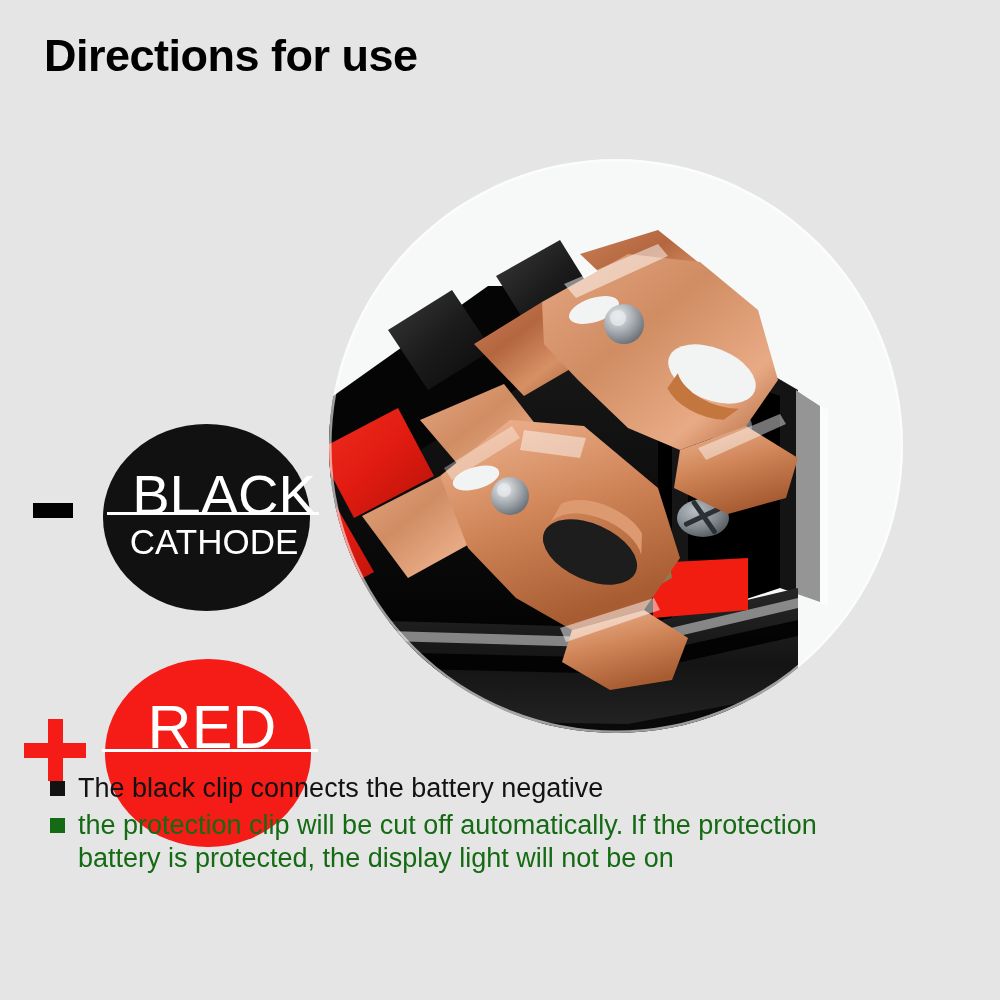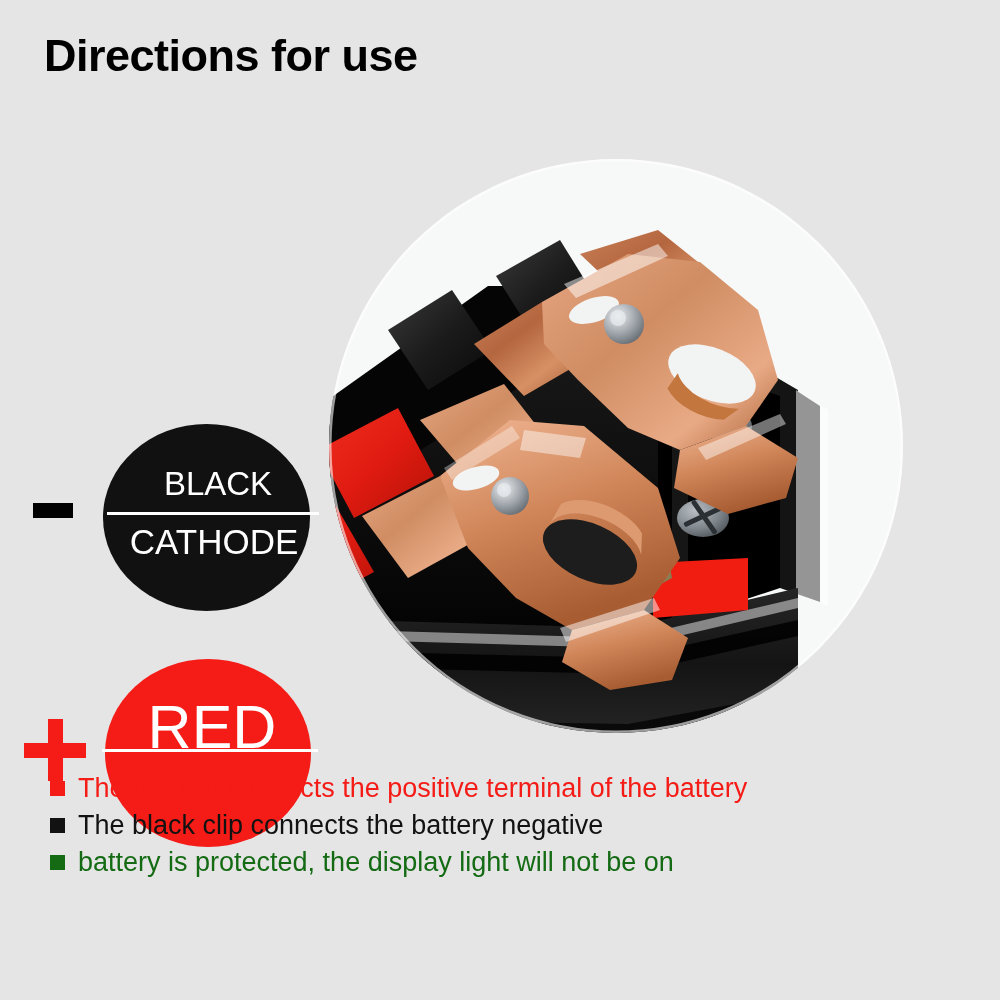--- a/index.html
+++ b/index.html
@@ -57,21 +57,21 @@
   .badge-red .badge-line{left:-3px;top:90px;width:216px;}
 
   .badge-txt{
     position:absolute;
     color:#ffffff;
     font-weight:400;
     line-height:1;
     white-space:nowrap;
     text-align:center;
   }
-  .txt-black-1{left:0;top:43px;width:230px;font-size:33px;letter-spacing:0px;}
+  .txt-black-1{left:6px;top:43px;width:230px;font-size:56px;letter-spacing:0px;}
   .txt-black-2{left:0;top:100px;width:222px;font-size:35px;letter-spacing:0px;}
   .txt-red-1{left:0;top:38px;width:214px;font-size:61px;letter-spacing:0px;}
   .txt-red-2{left:0;top:96px;width:205px;font-size:47px;letter-spacing:0px;}
 
   
   .photo{
     position:absolute;left:328px;top:158px;width:580px;height:580px;
   }
   .photo svg{display:block;width:100%;height:100%;}
 
@@ -264,29 +264,26 @@
           <path d="M 116 310 L 184 268 L 192 280 L 124 322 Z" fill="#ffffff" opacity="0.35"></path>
         </g>
 
         <ellipse cx="288" cy="288" rx="286" ry="286" fill="none" stroke="#ffffff" stroke-width="3" opacity="0.6"></ellipse>
       </g>
     </svg>
   </div>
 
   <div class="notes">
 
-    <div class="note-row note-red">
-      <span class="note-bullet"></span>
-      <span class="note-line">The red clip connects the positive terminal of the battery</span>
-    </div>
 
     <div class="note-row note-black">
       <span class="note-bullet"></span>
       <span class="note-line">The black clip connects the battery negative</span>
     </div>
 
     <div class="note-row note-green">
       <span class="note-bullet"></span>
+      <span class="note-line">the protection clip will be cut off automatically. If the protection</span>
       <span class="note-line">battery is protected, the display light will not be on</span>
     </div>
   </div>
 
 </div>
 
 </body></html>

